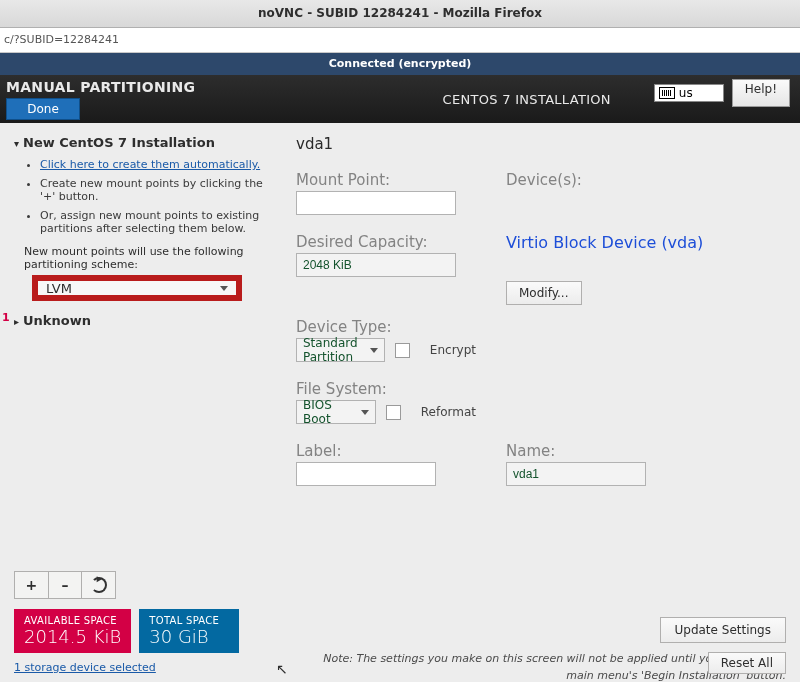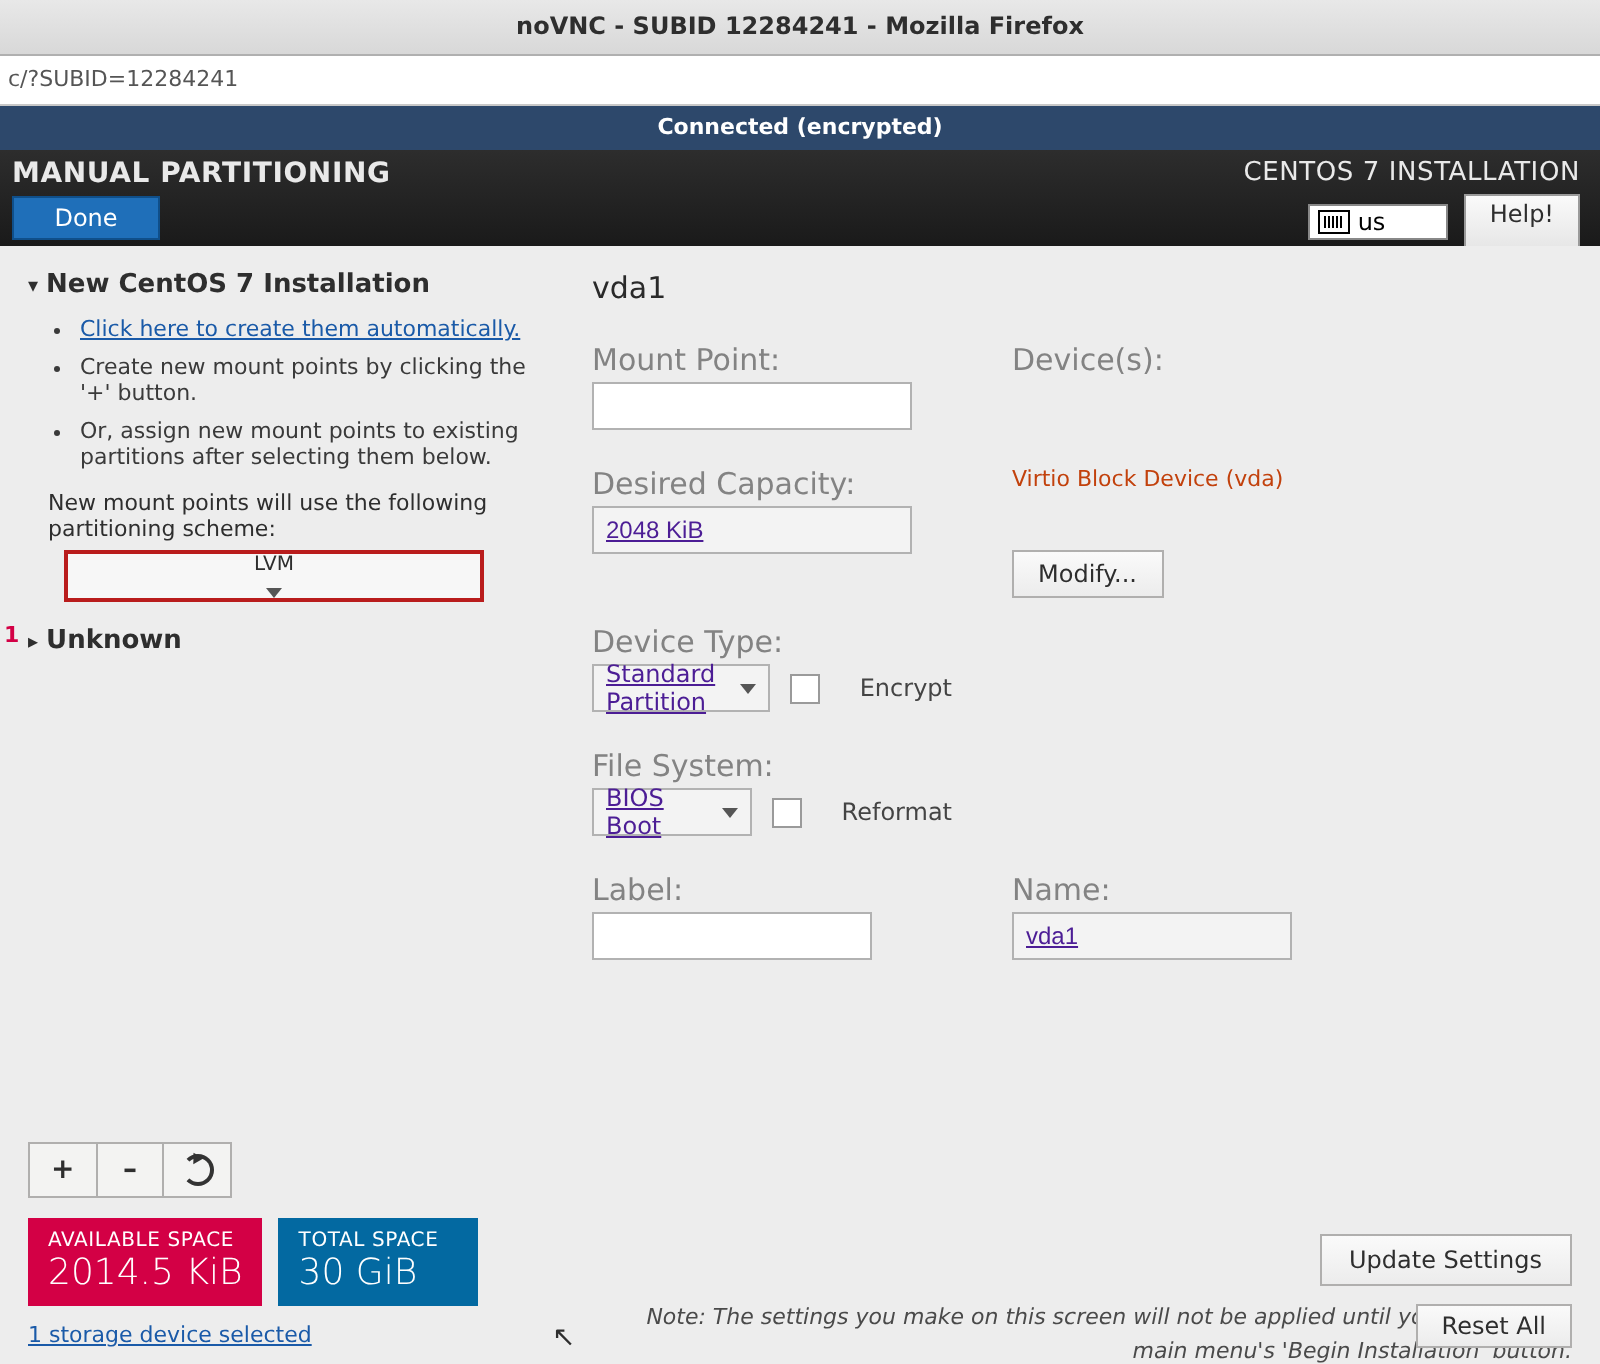--- a/index.html
+++ b/index.html
@@ -4,69 +4,69 @@
 <style>
 html, body { margin:0; padding:0; font-family:"DejaVu Sans","Cantarell",sans-serif; font-size:12px; color:#2e2e2e; background:#fff; }
 .window { width:800px; height:682px; position:relative; background:#ededed; overflow:hidden; }
 .titlebar { height:27px; background:linear-gradient(#e8e8e8,#d8d8d8); border-bottom:1px solid #b0b0b0; text-align:center; line-height:27px; font-weight:bold; font-size:12px; color:#2e2e2e; }
 .urlbar { height:24px; background:#fff; border-bottom:1px solid #c8c8c8; padding:0 4px; line-height:24px; font-size:11px; color:#555; }
 .vnc { background:#2d486b; color:#fff; height:22px; text-align:center; line-height:22px; font-size:11px; font-weight:bold; }
 .anaconda-header { background:linear-gradient(#2d2d2d,#1a1a1a); height:48px; display:flex; justify-content:space-between; align-items:flex-start; padding:4px 10px 0 6px; box-sizing:border-box; }
 .header-left { display:flex; flex-direction:column; gap:3px; }
 .header-title { color:#e9e9e9; font-weight:bold; font-size:14px; letter-spacing:.3px; }
 .done-btn { background:#1f6fb9; border:1px solid #0f4f8a; color:#fff; padding:3px 14px; font-size:12px; cursor:pointer; width:44px; text-align:center; }
-.header-right { display:flex; flex-direction:column; align-items:flex-end; gap:3px; }
+.header-right { display:flex; flex-direction:row; align-items:flex-end; gap:3px; }
 .header-right-title { color:#e9e9e9; font-size:13px; letter-spacing:.3px; }
 .header-controls { display:flex; gap:8px; align-items:center;padding-left:40px; }
 .kb-box { background:#fff; color:#000; padding:2px 6px 2px 4px; display:flex; align-items:center; gap:4px; height:18px; border:1px solid #888; width:70px; box-sizing:border-box; }
 .kb-icon { width:14px; height:10px; border:1px solid #000; position:relative; }
 .kb-icon::before { content:""; position:absolute; top:2px; left:2px; right:2px; bottom:2px; background:repeating-linear-gradient(90deg,#000 0 1px,transparent 1px 2px); }
 .help-btn { background:linear-gradient(#fafafa,#e6e6e6); border:1px solid #9a9a9a; padding:2px 12px; font-size:12px; cursor:pointer; height:22px; }
 .body { background:#ededed; position:relative; height:calc(682px - 27px - 24px - 22px - 48px); display:flex; }
 .left-col { width:276px; padding:12px 0 0 14px; box-sizing:border-box; display:flex; flex-direction:column; }
 .right-col { flex:1; padding:12px 14px 0 20px; box-sizing:border-box; display:flex; flex-direction:column; position:relative; }
 .accordion { flex:1; display:flex; flex-direction:column; }
 .acc-header { display:flex; align-items:center; gap:4px; font-weight:bold; font-size:13px; cursor:pointer; }
 .tri-down::before { content:"▾"; font-size:10px; }
 .tri-right::before { content:"▸"; font-size:10px; }
 .acc-body { font-size:11px; color:#3a3a3a; padding:2px 0 0 10px; }
 .acc-body ul { margin:6px 0 6px 0; padding-left:16px; }
 .acc-body li { margin-bottom:6px; }
 a.linkish { color:#1a5aa8; text-decoration:underline; }
 .scheme-label { font-size:11px; margin:4px 0 4px 10px; }
-.scheme-select { width:210px; height:26px; margin-left:18px; background:#f7f7f7; border:2px solid #b91c1c; display:flex; align-items:center; justify-content:space-between; padding:0 8px; box-sizing:border-box; font-size:10px; cursor:pointer;flex-direction:column; }
+.scheme-select { width:210px; height:26px; margin-left:18px; background:#f7f7f7; border:6px solid #b91c1c; display:flex; align-items:center; justify-content:space-between; padding:0 8px; box-sizing:border-box; font-size:13px; cursor:pointer; }
 .chevron-down { width:0; height:0; border-left:4px solid transparent; border-right:4px solid transparent; border-top:5px solid #555; }
 .unknown-row { display:flex; align-items:center; gap:4px; margin-top:12px; font-weight:bold; font-size:13px; cursor:pointer; position:relative; }
 .badge-1 { color:#d30045; font-weight:bold; font-size:11px; position:absolute; left:-12px; top:-2px; }
 .btn-row { display:flex; border:1px solid #b0afae; width:100px; height:26px; background:#f3f3f2; margin-top:auto; }
 .btn-row > div { flex:1; display:flex; align-items:center; justify-content:center; border-right:1px solid #b0afae; cursor:pointer; font-weight:bold; font-size:14px; }
 .btn-row > div:last-child { border-right:none; }
 .refresh-icon { width:12px; height:12px; border:2px solid #333; border-left-color:transparent; border-radius:50%; position:relative; }
 .refresh-icon::after { content:""; position:absolute; top:-3px; left:2px; width:0; height:0; border-left:3px solid transparent; border-right:3px solid transparent; border-bottom:5px solid #333; transform:rotate(-30deg); }
 .space-boxes { display:flex; gap:8px; margin:10px 0 4px 0; }
 .space-box { padding:6px 10px; color:#fff; min-width:80px; }
 .space-avail { background:#d30045; }
 .space-total { background:#0369a1; }
 .space-lab { font-size:10px; letter-spacing:.3px; }
 .space-val { font-size:18px; font-weight:300; }
 .storage-link { color:#1a5aa8; text-decoration:underline; font-size:11px; margin:4px 0 10px 0; cursor:pointer; }
 .partition-title { font-size:15px; color:#2a2a2a; }
 .form-grid { display:grid; grid-template-columns:180px 1fr; column-gap:30px; row-gap:0; margin-top:18px; }
 .field-lab { font-size:15px; color:#838383; margin-bottom:2px; }
 .text-input, .select-box { height:24px; border:1px solid #b2b2b2; background:#fff; padding:0 6px; font-size:12px; box-sizing:border-box; width:160px; }
-.text-input.disabled, .select-box.disabled { background:#f3f3f3; color:#4c1d95;text-decoration:underline; }
+.text-input.disabled, .select-box.disabled { background:#f3f3f3; color:#14532d; }
 .select-box { display:flex; align-items:center; justify-content:space-between; cursor:pointer; width:130px; }
 .chk-row { display:flex; align-items:center; gap:20px; font-size:12px; color:#444; }
 .chk { width:13px; height:13px; border:1px solid #9a9a9a; background:#fff; }
 .modify-btn, .small-btn { background:linear-gradient(#fafafa,#ececec); border:1px solid #b0afae; padding:4px 12px; font-size:12px; cursor:pointer; }
 .section { margin-bottom:18px; }
 .note { font-size:11px; color:#4a4a4a; font-style:italic; text-align:right; line-height:1.5; margin-top:8px; }
 .update-btn { align-self:flex-end; background:linear-gradient(#fafafa,#ececec); border:1px solid #b0afae; padding:5px 14px; font-size:12px; cursor:pointer; }
 .reset-btn { position:absolute; right:14px; bottom:10px; background:linear-gradient(#fafafa,#ececec); border:1px solid #b0afae; padding:3px 12px; font-size:12px; cursor:pointer; }
-.devices-val { font-size:11px; color:#c2410c; }
+.devices-val { font-size:16px; color:#1d4ed8; }
 .cursor { position:absolute; left:276px; bottom:7px; font-size:14px; pointer-events:none; }
 </style>
 </head>
 <body>
 
 <div class="window">
   <div class="titlebar">noVNC - SUBID 12284241 - Mozilla Firefox</div>
   <div class="urlbar">c/?SUBID=12284241</div>
   <div class="vnc">Connected (encrypted)</div>
 

